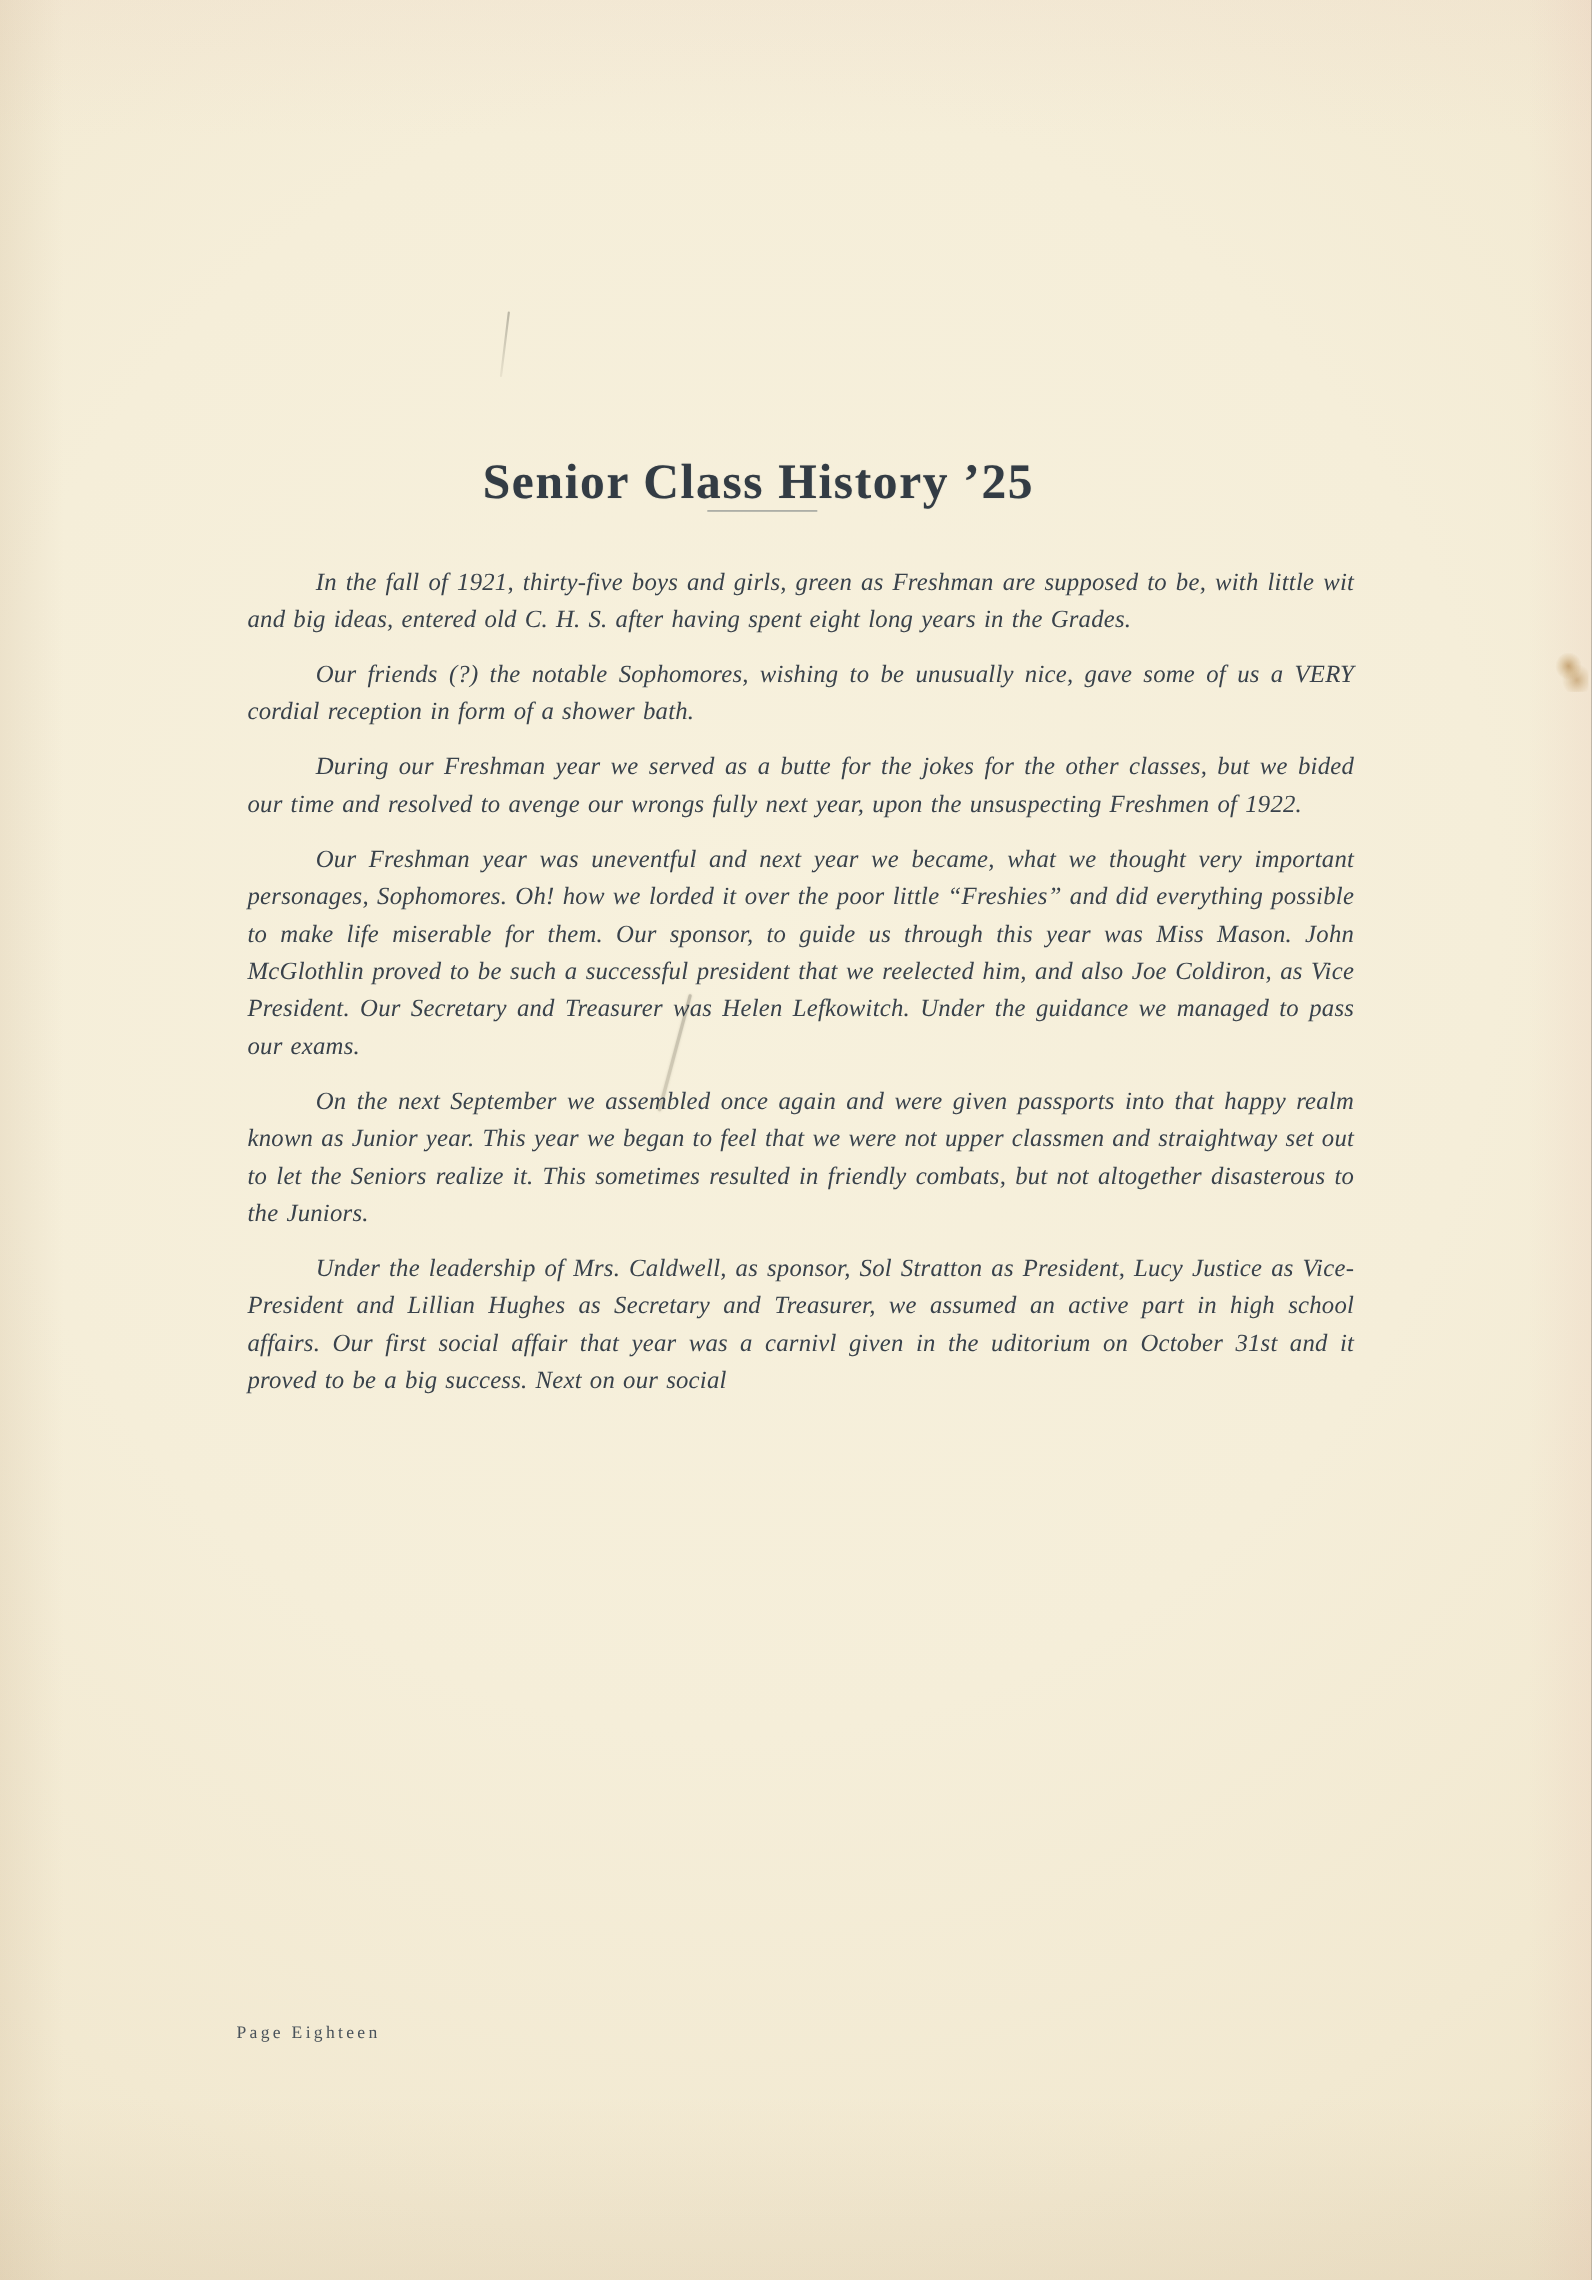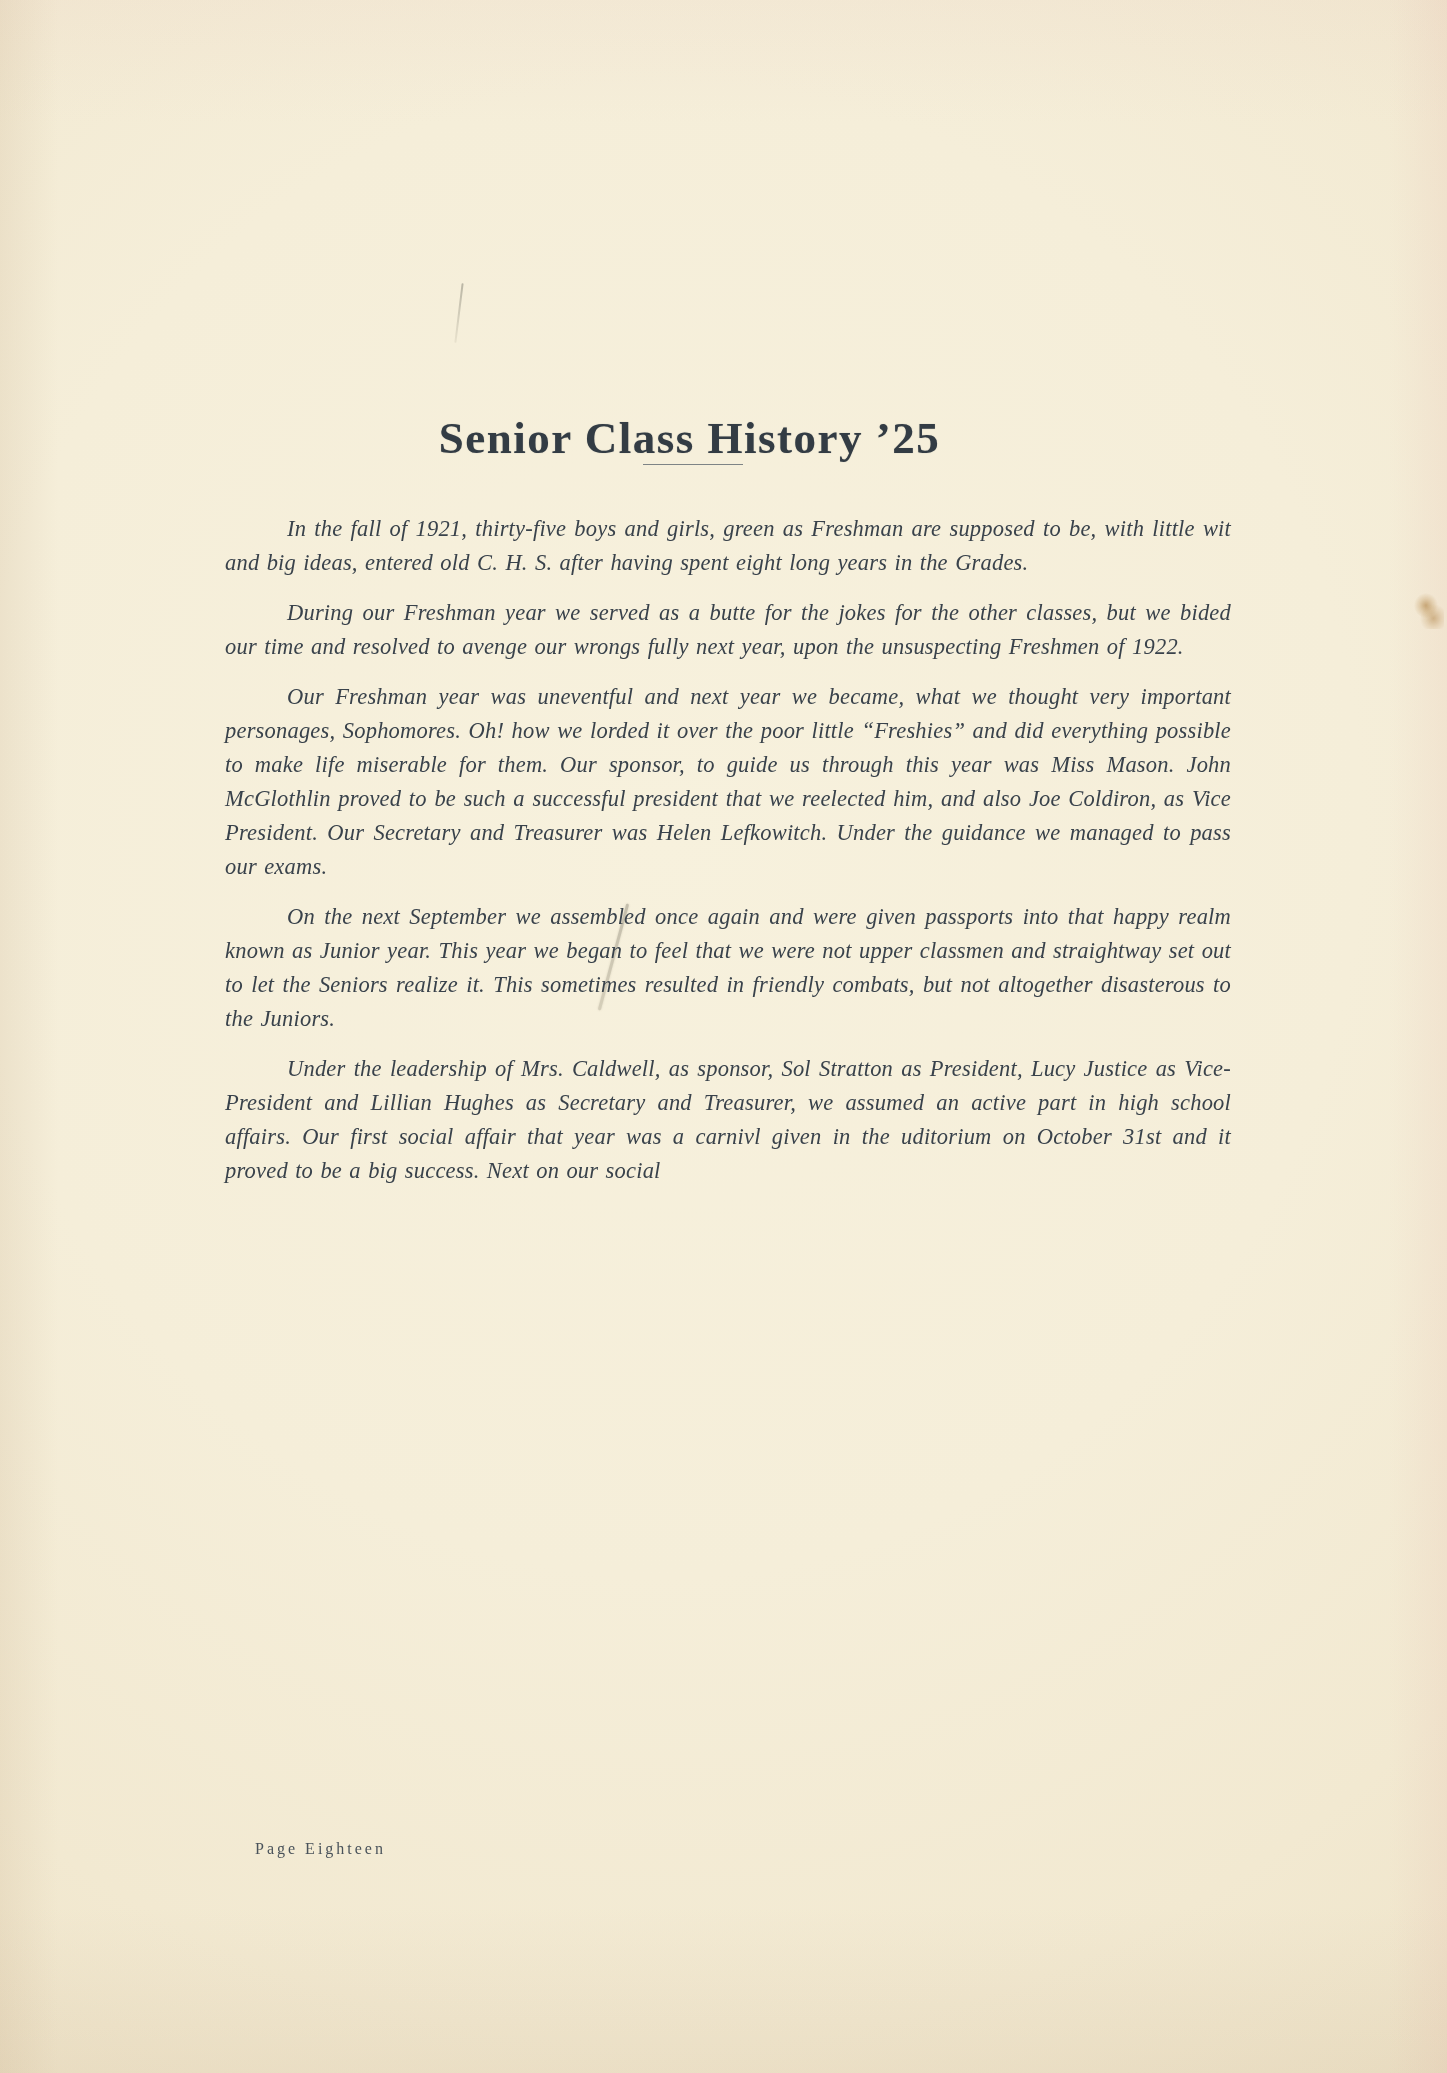--- a/index.html
+++ b/index.html
@@ -72,21 +72,20 @@
     text-indent: 62px;
   }
 
   .page-footer {
     position: absolute;
     top: 1840px;
     left: 215px;
     font-size: 16px;
     letter-spacing: 3px;
     color: #49525a;
-    margin-left: 40px;
   }
 
   .stain {
     position: absolute;
     top: 593px;
     left: 1414px;
     width: 30px;
     height: 36px;
     background:
       radial-gradient(ellipse 40% 35% at 40% 35%, rgba(164,113,44,0.55) 0%, rgba(178,131,62,0.25) 55%, rgba(178,131,62,0) 100%),
@@ -116,20 +115,21 @@
 
   <div class="scratch scratch-a"></div>
   <div class="scratch scratch-b"></div>
   <div class="stain"></div>
 
   <h1 class="doc-title">Senior Class History ’25</h1>
   <div class="title-rule"></div>
 
   <div class="body-text">
     <p>In the fall of 1921, thirty-five boys and girls, green as Freshman are supposed to be, with little wit and big ideas, entered old C. H. S. after having spent eight long years in the Grades.</p>
+    <p>Our friends (?) the notable Sophomores, wishing to be unusually nice, gave some of us a VERY cordial reception in form of a shower bath.</p>
     <p>During our Freshman year we served as a butte for the jokes for the other classes, but we bided our time and resolved to avenge our wrongs fully next year, upon the unsuspecting Freshmen of 1922.</p>
     <p>Our Freshman year was uneventful and next year we became, what we thought very important personages, Sophomores.  Oh! how we lorded it over the poor little “Freshies” and did everything possible to make life miserable for them.  Our sponsor, to guide us through this year was Miss Mason.  John McGlothlin proved to be such a successful president that we reelected him, and also Joe Coldiron, as Vice President.  Our Secretary and Treasurer was Helen Lefkowitch.  Under the guidance we managed to pass our exams.</p>
     <p>On the next September we assembled once again and were given passports into that happy realm known as Junior year.  This year we began to feel that we were not upper classmen and straightway set out to let the Seniors realize it.  This sometimes resulted in friendly combats, but not altogether disasterous to the Juniors.</p>
     <p>Under the leadership of Mrs. Caldwell, as sponsor, Sol Stratton as President, Lucy Justice as Vice-President and Lillian Hughes as Secretary and Treasurer, we assumed an active part in high school affairs.  Our first social affair that year was a carnivl given in the uditorium on October 31st and it proved to be a big success.  Next on our social</p>
   </div>
 
   <div class="page-footer">Page Eighteen</div>
 
 </div>
 

